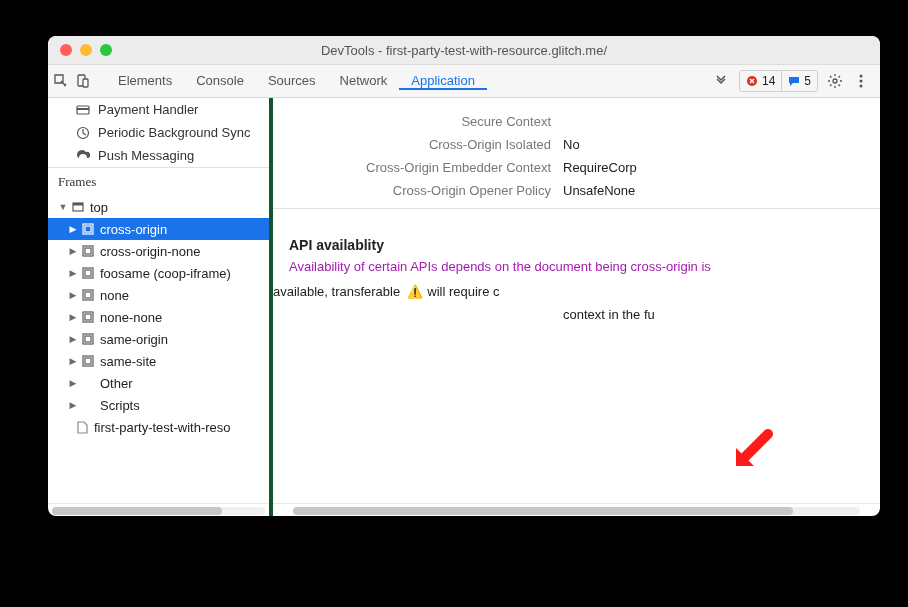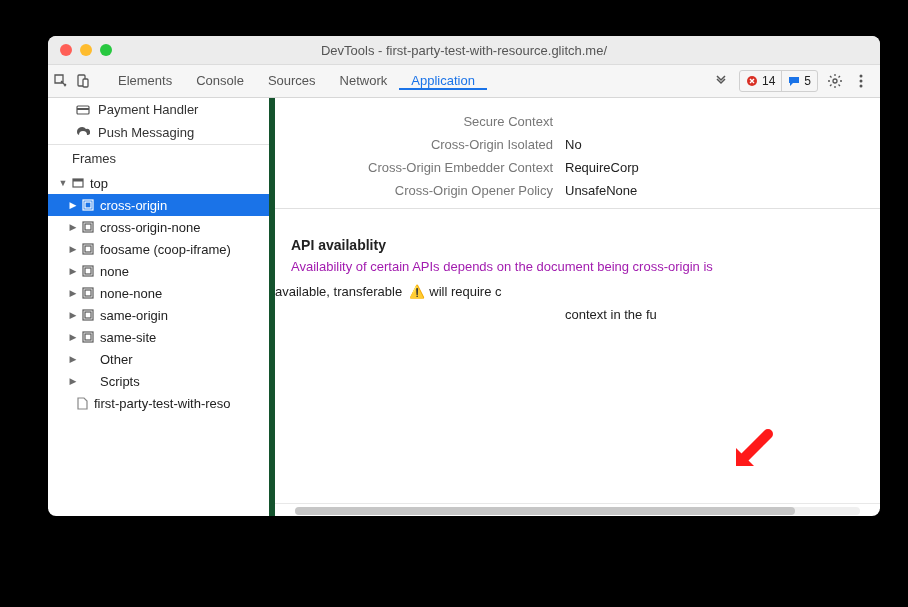--- a/index.html
+++ b/index.html
@@ -16,24 +16,24 @@
   .ico{width:18px;height:18px;display:flex;align-items:center;justify-content:center;color:#555;}
   .tabs{display:flex;align-items:stretch;flex:1;}
   .tab{padding:0 12px;display:flex;align-items:center;color:#555;border-bottom:2px solid transparent;cursor:default;}
   .tab.active{color:#1a73e8;border-bottom:2px solid #1a73e8;}
   .chev{width:24px;display:flex;align-items:center;justify-content:center;color:#555;}
   .tb-right{display:flex;align-items:center;gap:8px;padding-right:6px;}
   .pill{display:flex;height:20px;border:1px solid #d0d0d0;border-radius:3px;overflow:hidden;}
   .pill>span{display:flex;align-items:center;padding:0 6px;font-size:12px;gap:4px;}
   .pill .err{border-right:1px solid #d0d0d0;}
   .body{display:flex;height:calc(100% - 60px);}
-  .sidebar{width:221px;border-right:6px solid #14532d;display:flex;overflow:hidden;}
+  .sidebar{width:221px;border-right:4px solid #14532d;display:flex;flex-direction:column;overflow:hidden;}
   .side-scroll{overflow:auto;flex:1;}
   .svc{display:flex;align-items:center;gap:8px;padding:4px 8px 4px 28px;color:#333;}
-  .section-head{padding:6px 24px;color:#333;border-top:1px solid #e2e2e2;}
+  .section-head{padding:6px 10px;color:#333;border-top:1px solid #e2e2e2;font-family:Liberation Serif, serif;}
   .tree{font-size:13px;}
   .row{display:flex;align-items:center;height:22px;white-space:nowrap;overflow:hidden;text-overflow:ellipsis;}
   .tw{width:14px;display:flex;justify-content:center;color:#6b6b6b;font-size:9px;}
   .row .ic{width:16px;display:flex;justify-content:center;margin-right:4px;color:#5a5a5a;}
   .row.sel{background:#1a73e8;color:#fff;}
   .row.sel .tw,.row.sel .ic{color:#fff;}
   .d1{padding-left:8px;}
   .d2{padding-left:18px;}
   .d3{padding-left:12px;}
   .hbar{height:14px;border-top:1px solid #e8e8e8;position:relative;margin-top:2px;}
@@ -136,20 +136,29 @@
                 <svg width="14" height="14" viewBox="0 0 14 14">
                   <rect x="1" y="3" width="12" height="8" rx="1" fill="none" stroke="#555" stroke-width="1.2"></rect>
                   <rect x="1" y="5" width="12" height="2" fill="#555"></rect>
                 </svg>
               </span>
               <span>Payment Handler</span>
             </div>
             <div class="svc">
               <span class="ic">
                 <svg width="14" height="14" viewBox="0 0 14 14">
+                  <circle cx="7" cy="7" r="5.5" fill="none" stroke="#555" stroke-width="1.2"></circle>
+                  <path d="M7 3v4l3 2" stroke="#555" stroke-width="1.2" fill="none"></path>
+                </svg>
+              </span>
+              <span>Periodic Background Sync</span>
+            </div>
+            <div class="svc">
+              <span class="ic">
+                <svg width="14" height="14" viewBox="0 0 14 14">
                   <path d="M3 9a4 4 0 0 1 4-4 4 4 0 0 1 4 4h1a2 2 0 0 0-2-6 5 5 0 0 0-9 3 3 3 0 0 0 2 3z" fill="#555"></path>
                 </svg>
               </span>
               <span>Push Messaging</span>
             </div>
           </div>
         <div class="section-head">Frames</div>
         <div class="tree" id="tree">
             <div class="row d1">
               <span class="tw">▼</span>

